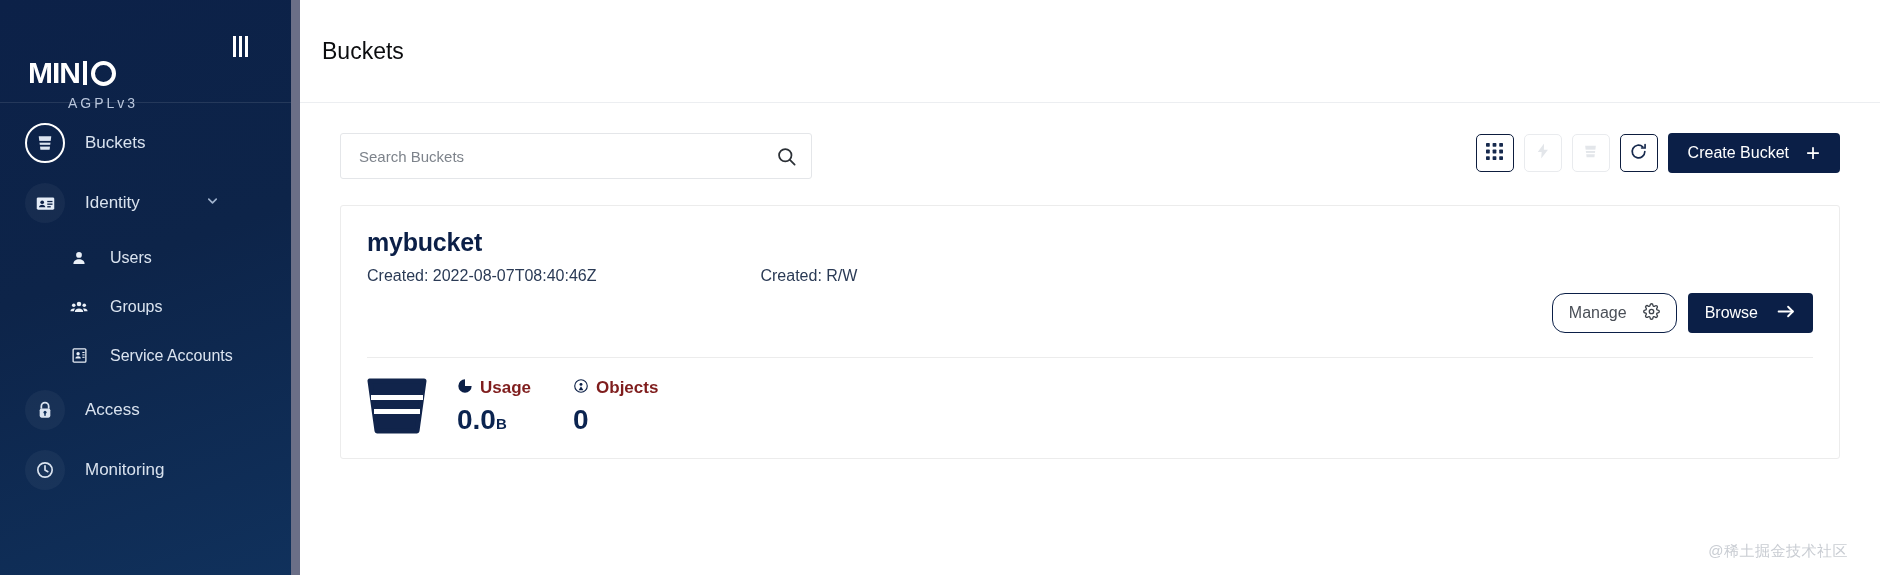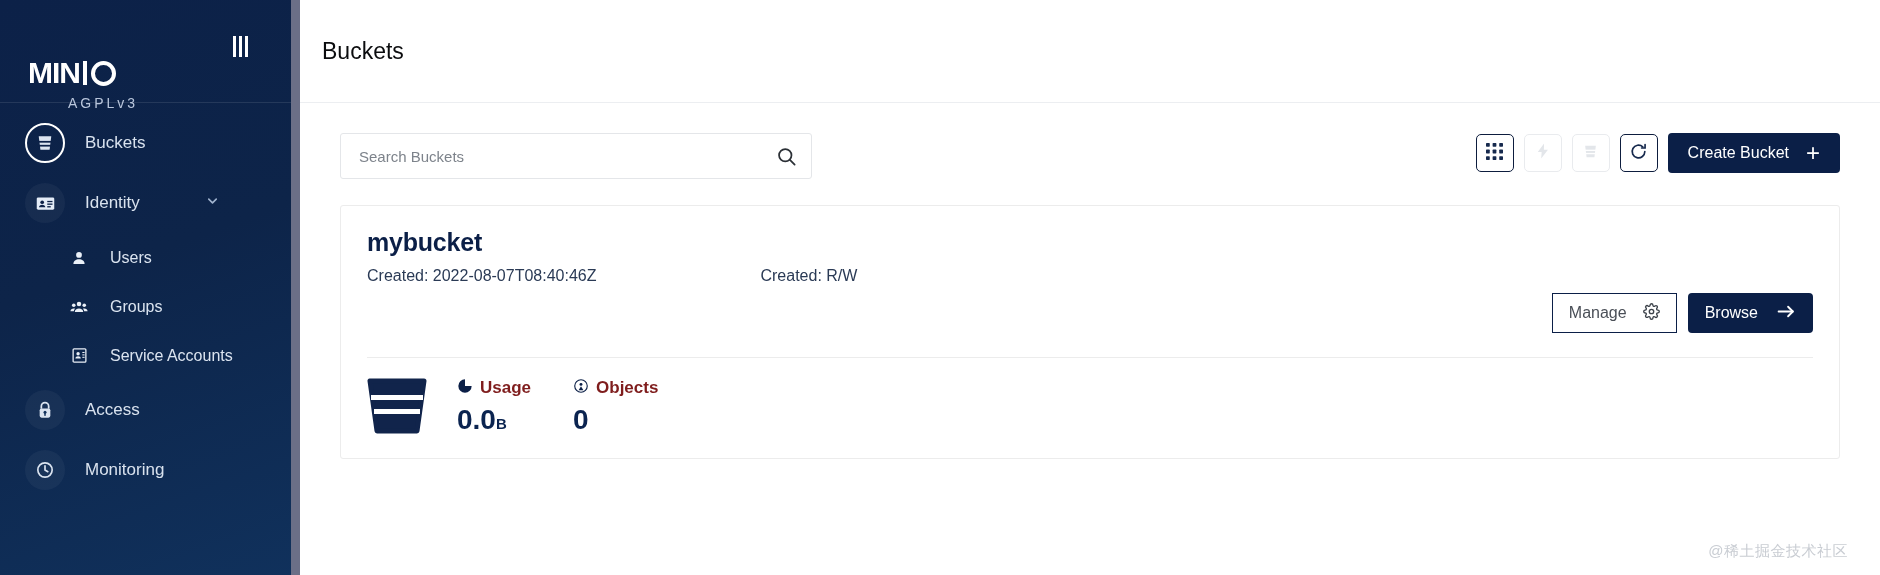--- a/index.html
+++ b/index.html
@@ -121,21 +121,21 @@
     border: 1px solid #ececec; border-radius: 3px; background: #fff;
     padding: 22px 26px 24px 26px; position: relative;
   }
   .card-top { display: flex; align-items: flex-start; flex-direction: column; }
   .bucket-name { font-size: 25px; color: #0b1f47; font-weight: 600; letter-spacing: -0.2px; }
   .meta-row { display: flex; align-items: center; margin-top: 10px; }
   .meta-created { font-size: 16px; color: #2a3a55; }
   .meta-access { font-size: 16px; color: #2a3a55; margin-left: 164px; }
   .card-actions { margin-left: auto; display: flex; align-items: center; gap: 11px; padding-top: 8px; }
   .btn-manage {
-    height: 40px; background: #fff; border: 1px solid #0b1f47; border-radius: 0;
+    height: 40px; background: #fff; border: 1px solid #0b1f47; border-radius: 13px;
     color: #4a4f57; font-family: "Liberation Sans", sans-serif; font-size: 16px;
     padding: 16px 16px; display: flex; align-items: center; gap: 16px; cursor: pointer;
   }
   .btn-browse {
     height: 40px; background: #0b1f47; border: none; border-radius: 4px;
     color: #fff; font-family: "Liberation Sans", sans-serif; font-size: 16px;
     padding: 16px 17px; display: flex; align-items: center; gap: 19px; cursor: pointer;
   }
   .card-divider { height: 1px; background: #ececec; margin: 24px 0 0 0; }
   .card-stats { display: flex; align-items: center; padding-top: 20px; }

